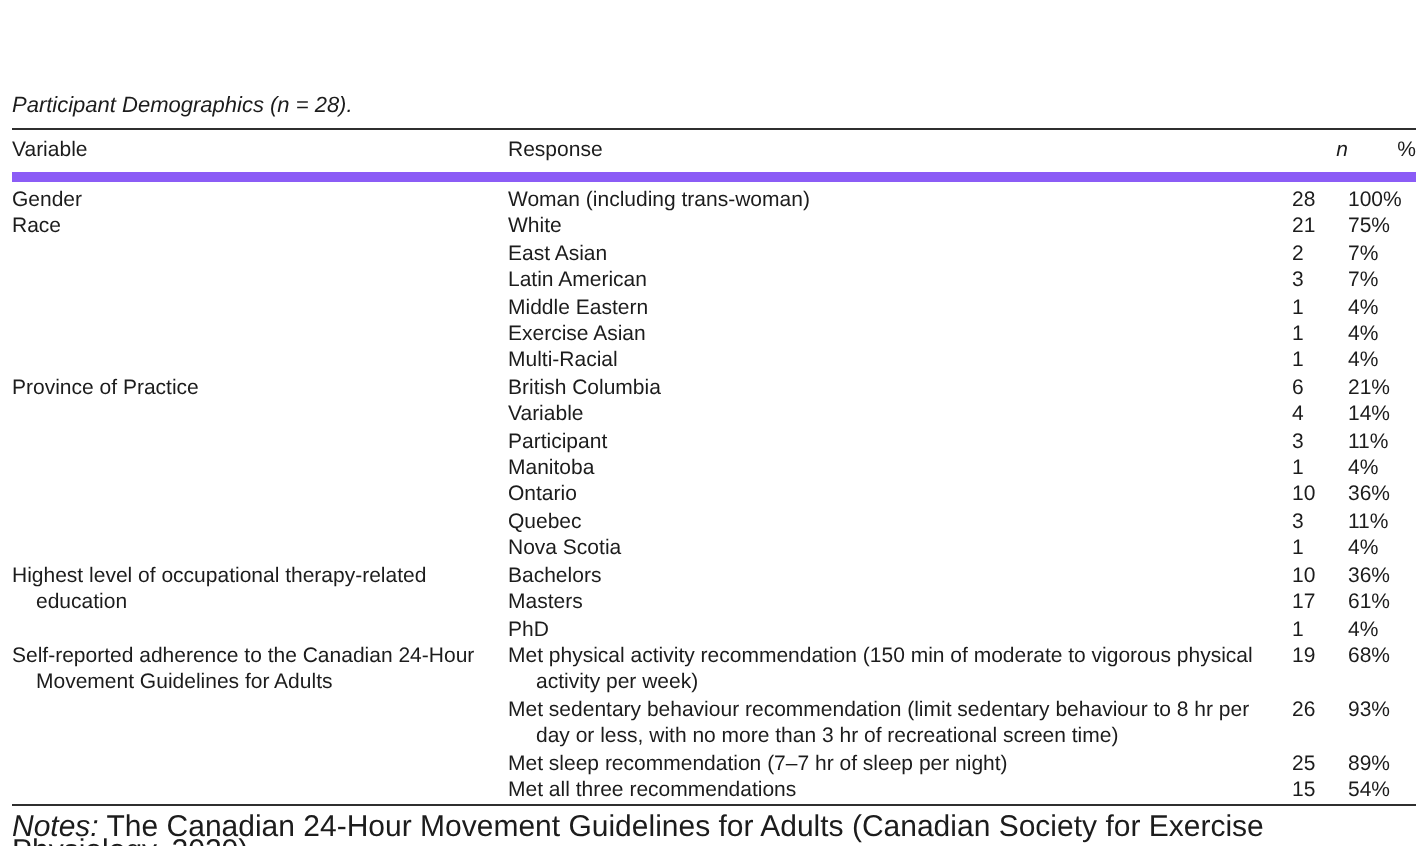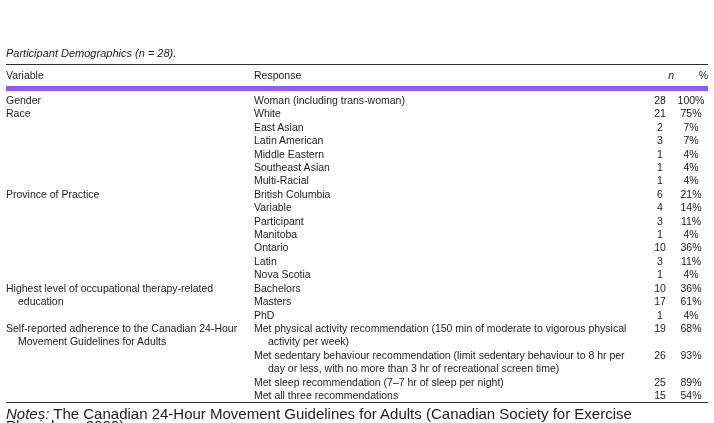--- a/index.html
+++ b/index.html
@@ -57,21 +57,21 @@
   td.var-cell {
     padding-left: 12px;
     text-indent: -12px;
     padding-right: 8px;
   }
   td.resp-cell {
     padding-left: 14px;
     text-indent: -14px;
     padding-right: 10px;
   }
-  td.num-cell { text-align: center; }
+  td.num-cell { text-align: left; }
 
   .notes {
     font-size: 15px;
     line-height: 12px;
     margin-top: 5px;
   }
   .notes .notes-label { font-style: italic; }
 </style>
 </head>
 <body>
@@ -117,21 +117,21 @@
           <td class="resp-cell">Latin American</td>
           <td class="num-cell">3</td>
           <td class="num-cell">7%</td>
         </tr>
         <tr>
           <td class="resp-cell">Middle Eastern</td>
           <td class="num-cell">1</td>
           <td class="num-cell">4%</td>
         </tr>
         <tr>
-          <td class="resp-cell">Southeast Asian</td>
+          <td class="resp-cell">Exercise Asian</td>
           <td class="num-cell">1</td>
           <td class="num-cell">4%</td>
         </tr>
         <tr>
           <td class="resp-cell">Multi-Racial</td>
           <td class="num-cell">1</td>
           <td class="num-cell">4%</td>
         </tr>
         <tr>
           <td class="var-cell" rowspan="7">Province of Practice</td>
@@ -153,21 +153,21 @@
           <td class="resp-cell">Manitoba</td>
           <td class="num-cell">1</td>
           <td class="num-cell">4%</td>
         </tr>
         <tr>
           <td class="resp-cell">Ontario</td>
           <td class="num-cell">10</td>
           <td class="num-cell">36%</td>
         </tr>
         <tr>
-          <td class="resp-cell">Latin</td>
+          <td class="resp-cell">Quebec</td>
           <td class="num-cell">3</td>
           <td class="num-cell">11%</td>
         </tr>
         <tr>
           <td class="resp-cell">Nova Scotia</td>
           <td class="num-cell">1</td>
           <td class="num-cell">4%</td>
         </tr>
         <tr>
           <td class="var-cell" rowspan="3">Highest level of occupational therapy-related education</td>

